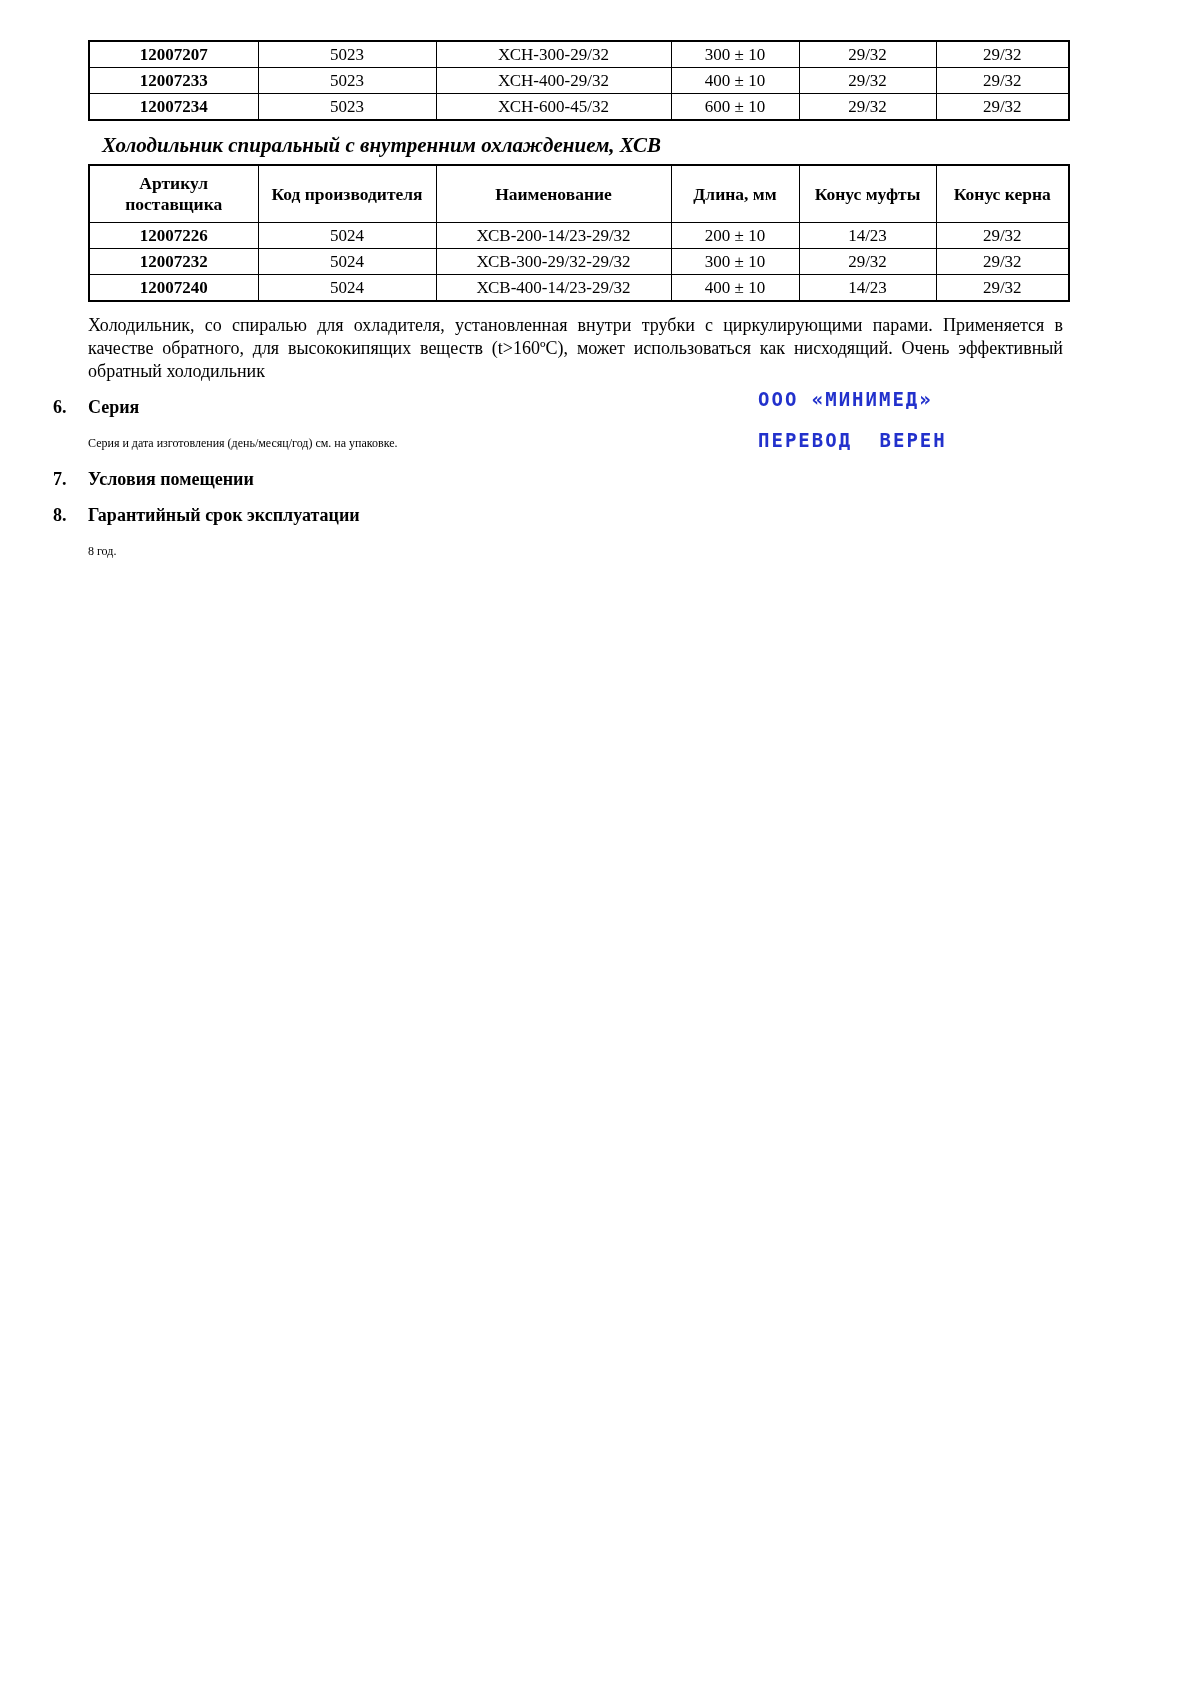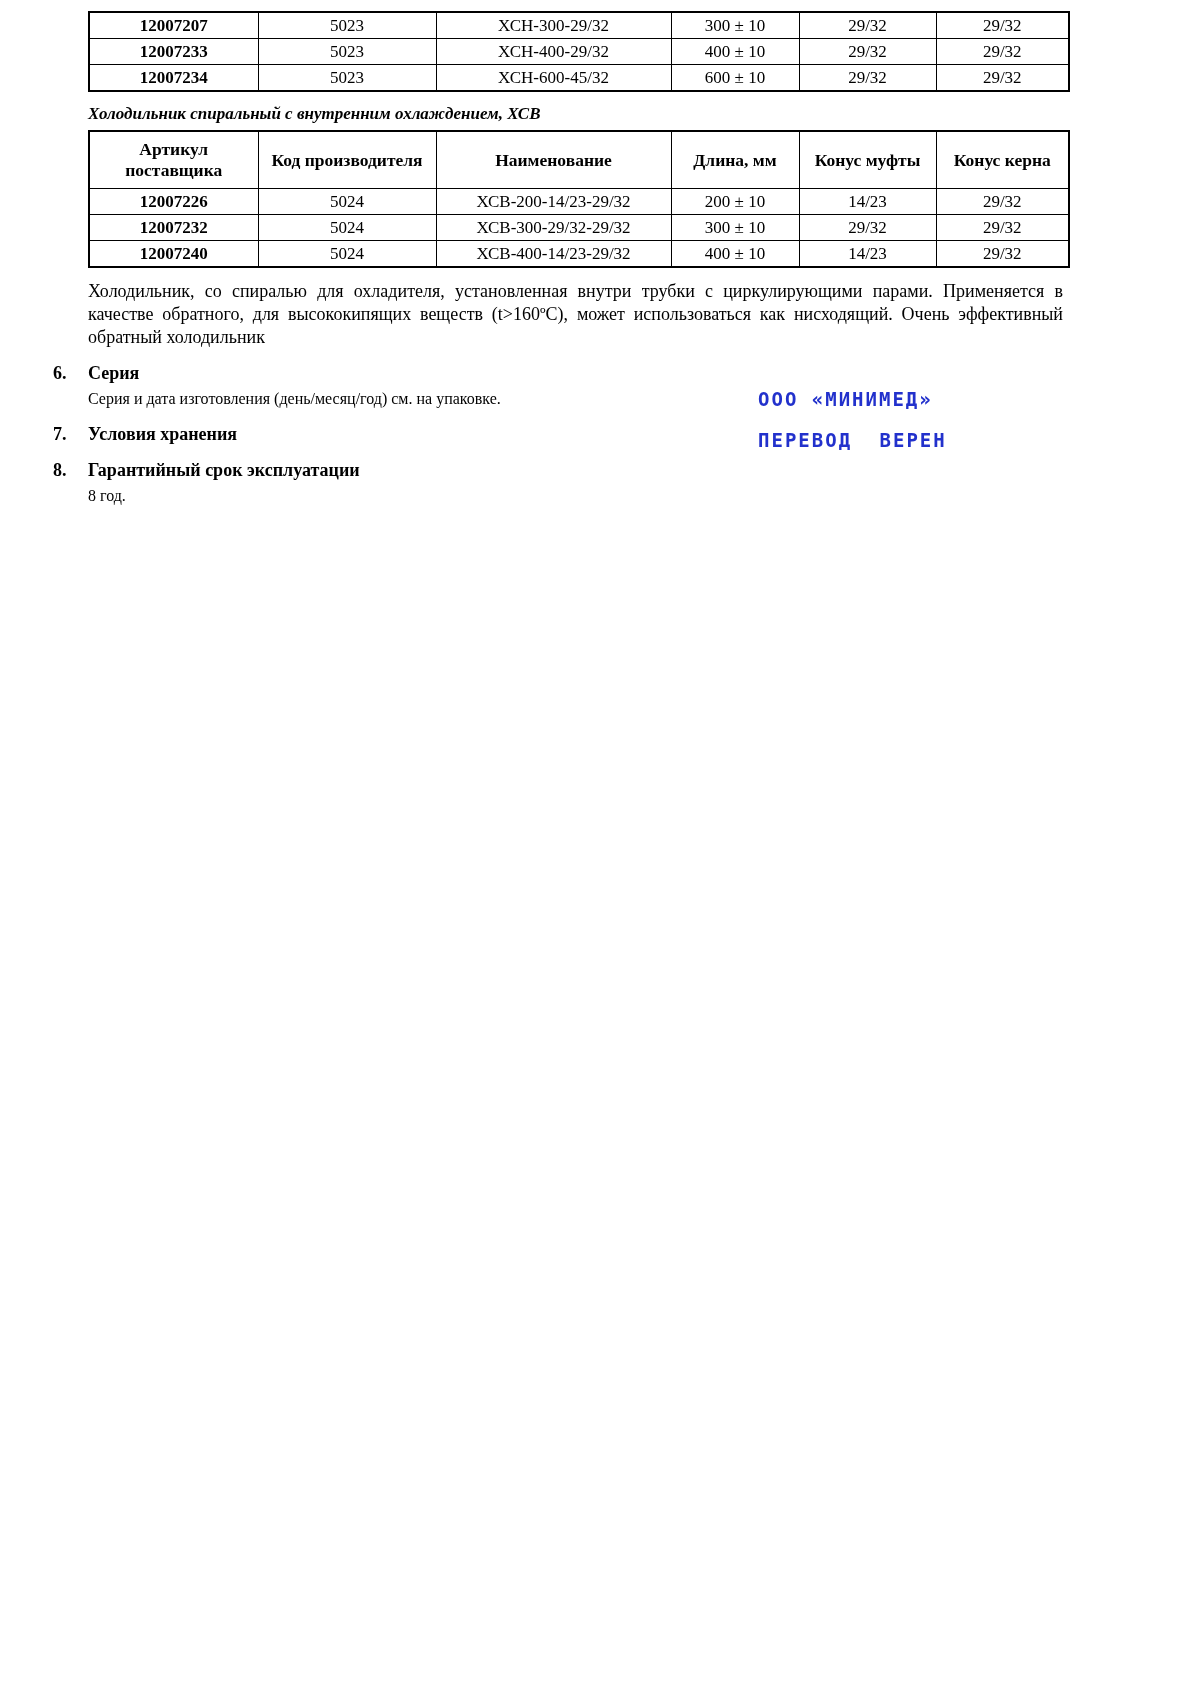--- a/index.html
+++ b/index.html
@@ -6,21 +6,21 @@
   body{
     width:1200px;height:1697px;
     font-family:"Liberation Serif", serif;
     color:#000;
     position:relative;
   }
   .page{
     position:relative;
     width:1200px;height:1697px;
     box-sizing:border-box;
-    padding:11px 0 0 88px;
+    padding:40px 0 0 88px;
   }
   .content{width:980px;}
 
   
   table.doc-table{
     border-collapse:collapse;
     table-layout:fixed;
     width:980px;
     border:2px solid #000;
   }
@@ -45,44 +45,44 @@
 
   
   .para{
     font-size:18px;
     line-height:23px;
     text-align:justify;
     margin:12px 0 0 0;
     width:975px;
   }
   .tbl-heading{
-    font-size:17px;
+    font-size:21px;
     font-weight:bold;
     font-style:italic;
-    margin:12px 0 6px 0;
+    margin:12px 0 6px 14px;
   }
   .mt5{margin-top:5px;border-radius:22px;}
 
   
   .section{margin-top:13px;}
   .section-head{
     display:flex;
     font-weight:bold;
     font-size:18px;
     line-height:23px;
   }
   .section-num{
     width:35px;
     margin-left:-35px;
     flex:0 0 35px;
   }
   .section-body{
-    font-size:16px;
+    font-size:12px;
     line-height:23px;
-    margin-top:2px;
+    margin-top:13px;
     width:975px;
     text-align:justify;
   }
   .section-body.no-justify{text-align:left;}
 
   
   .stamp{
     position:absolute;
     left:758px;
     top:388px;
@@ -196,21 +196,21 @@
       <div class="section-head">
         <span class="section-num">6.</span>
         <span>Серия</span>
       </div>
       <div class="section-body no-justify">Серия и дата изготовления (день/месяц/год) см. на упаковке.</div>
     </div>
 
     <div class="section">
       <div class="section-head">
         <span class="section-num">7.</span>
-        <span>Условия хранения</span>
+        <span>Условия помещении</span>
       </div>
     </div>
 
     <div class="section">
       <div class="section-head">
         <span class="section-num">8.</span>
         <span>Гарантийный срок эксплуатации</span>
       </div>
       <div class="section-body no-justify">8 год.</div>
     </div>

